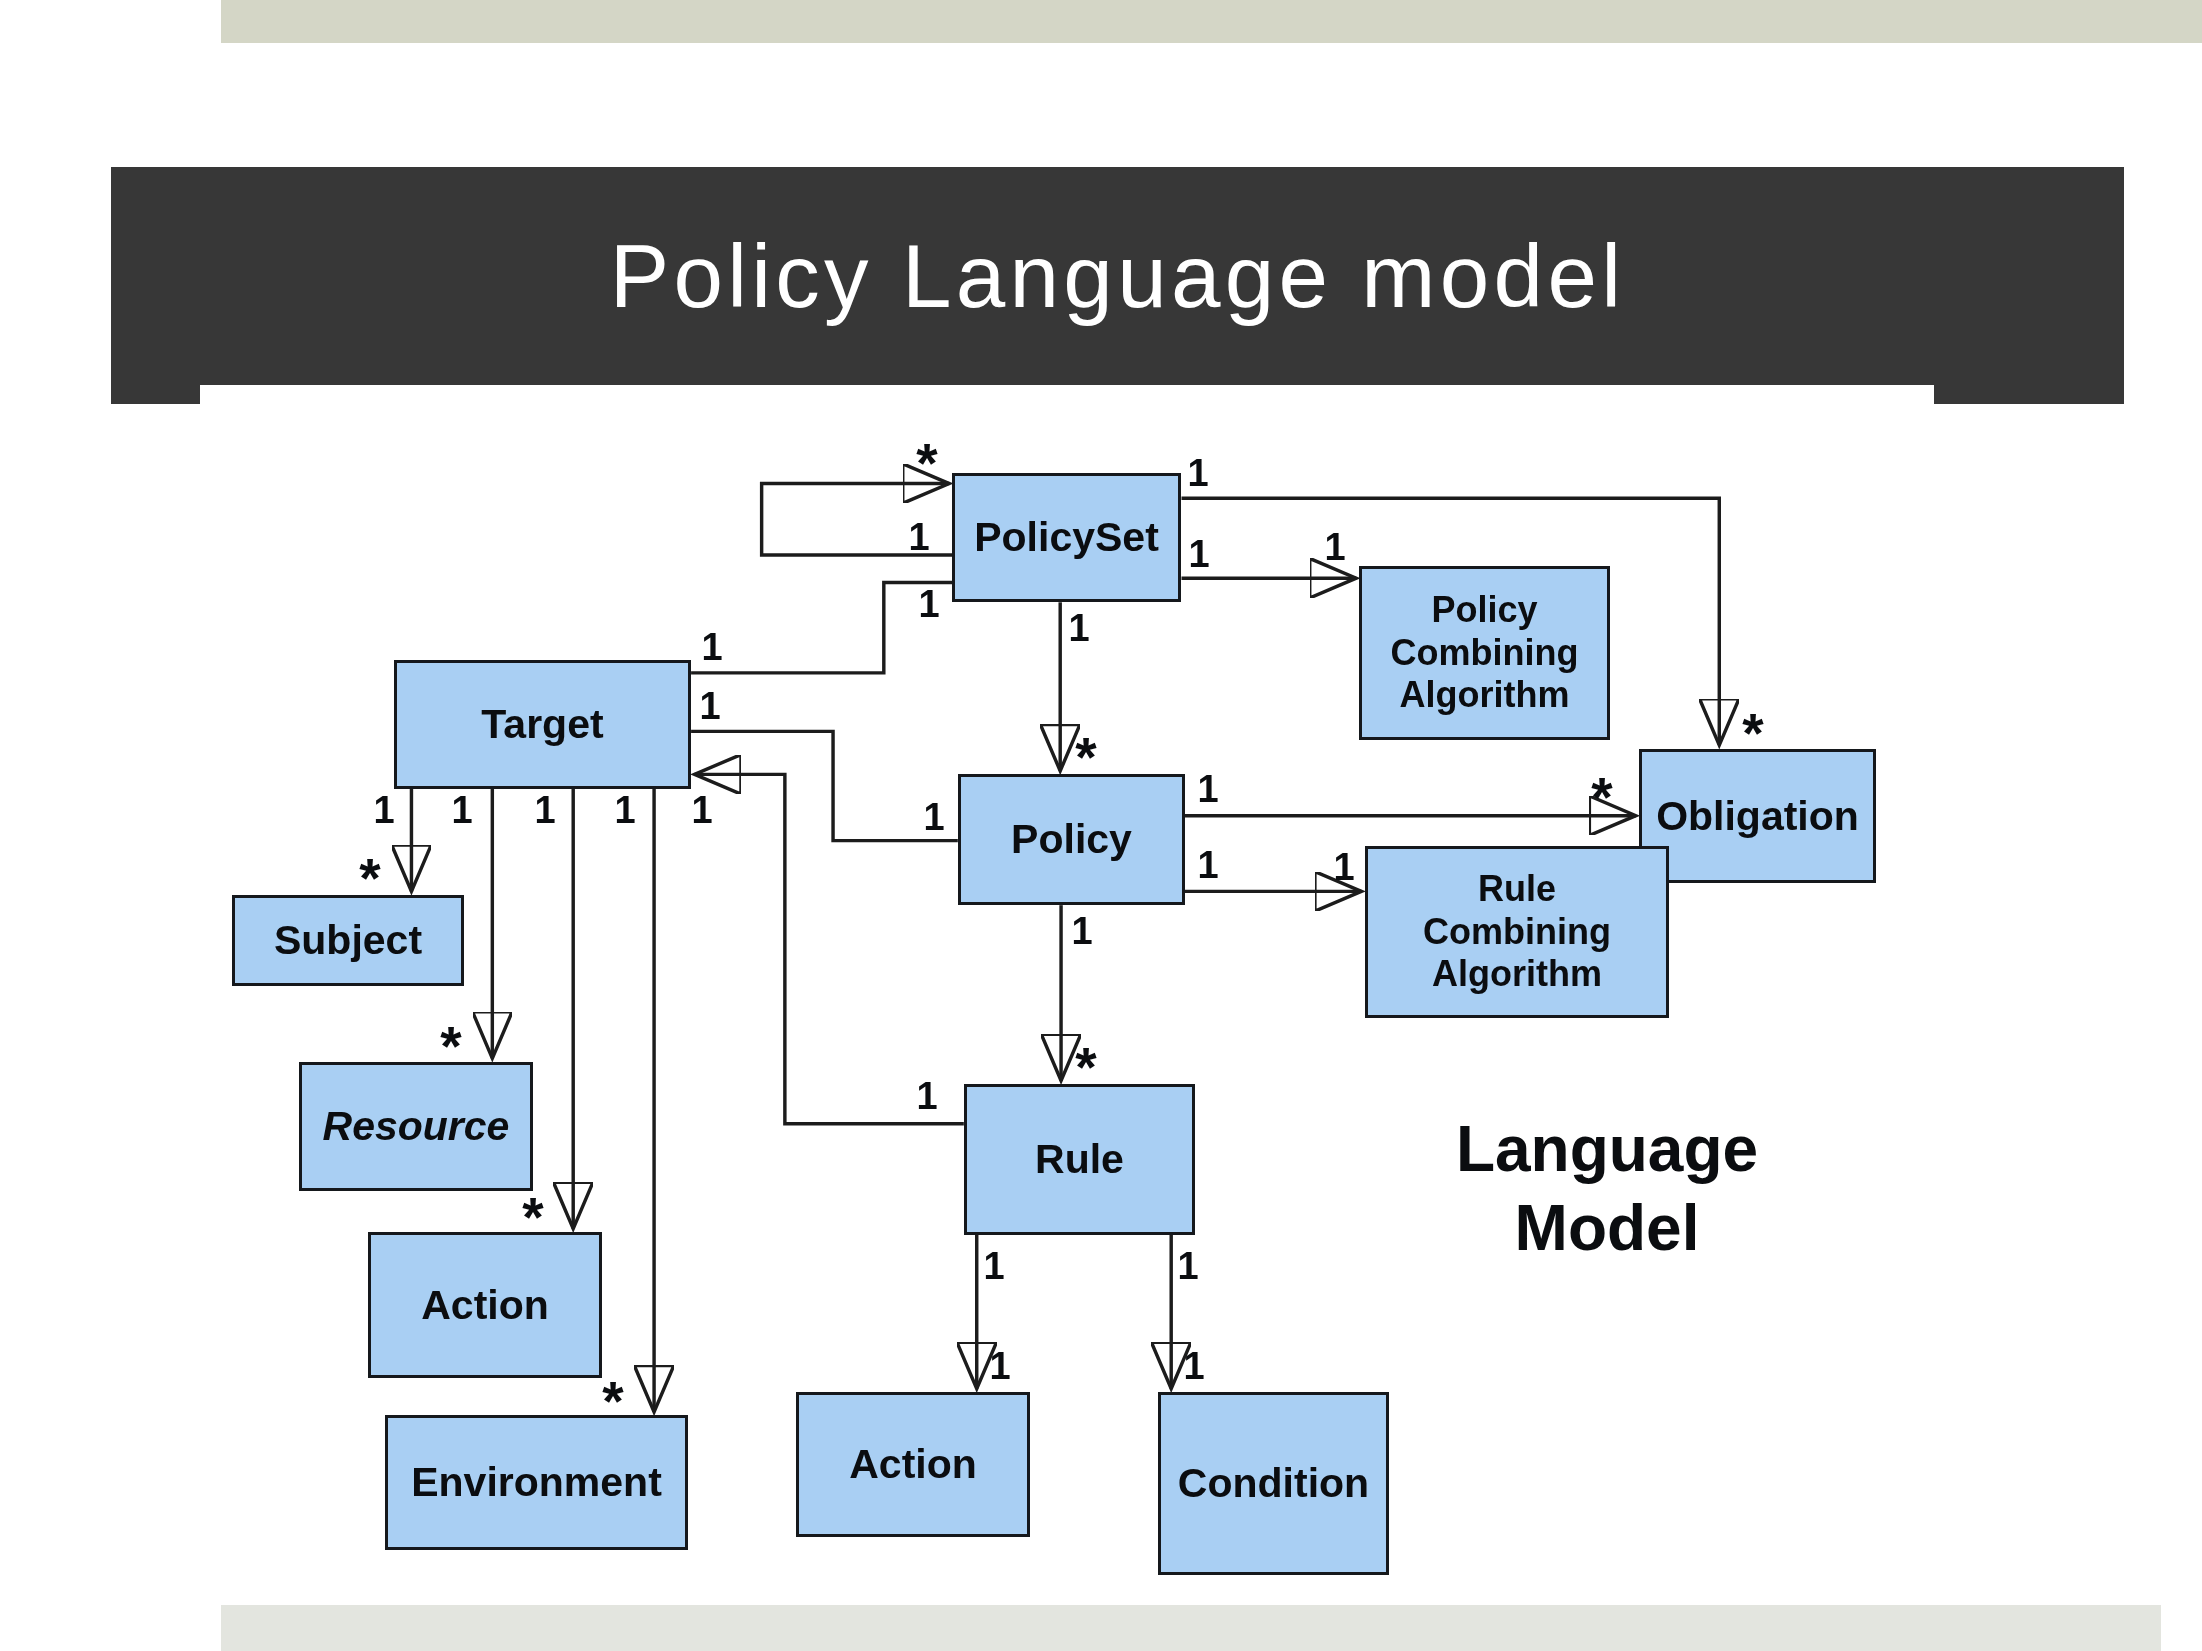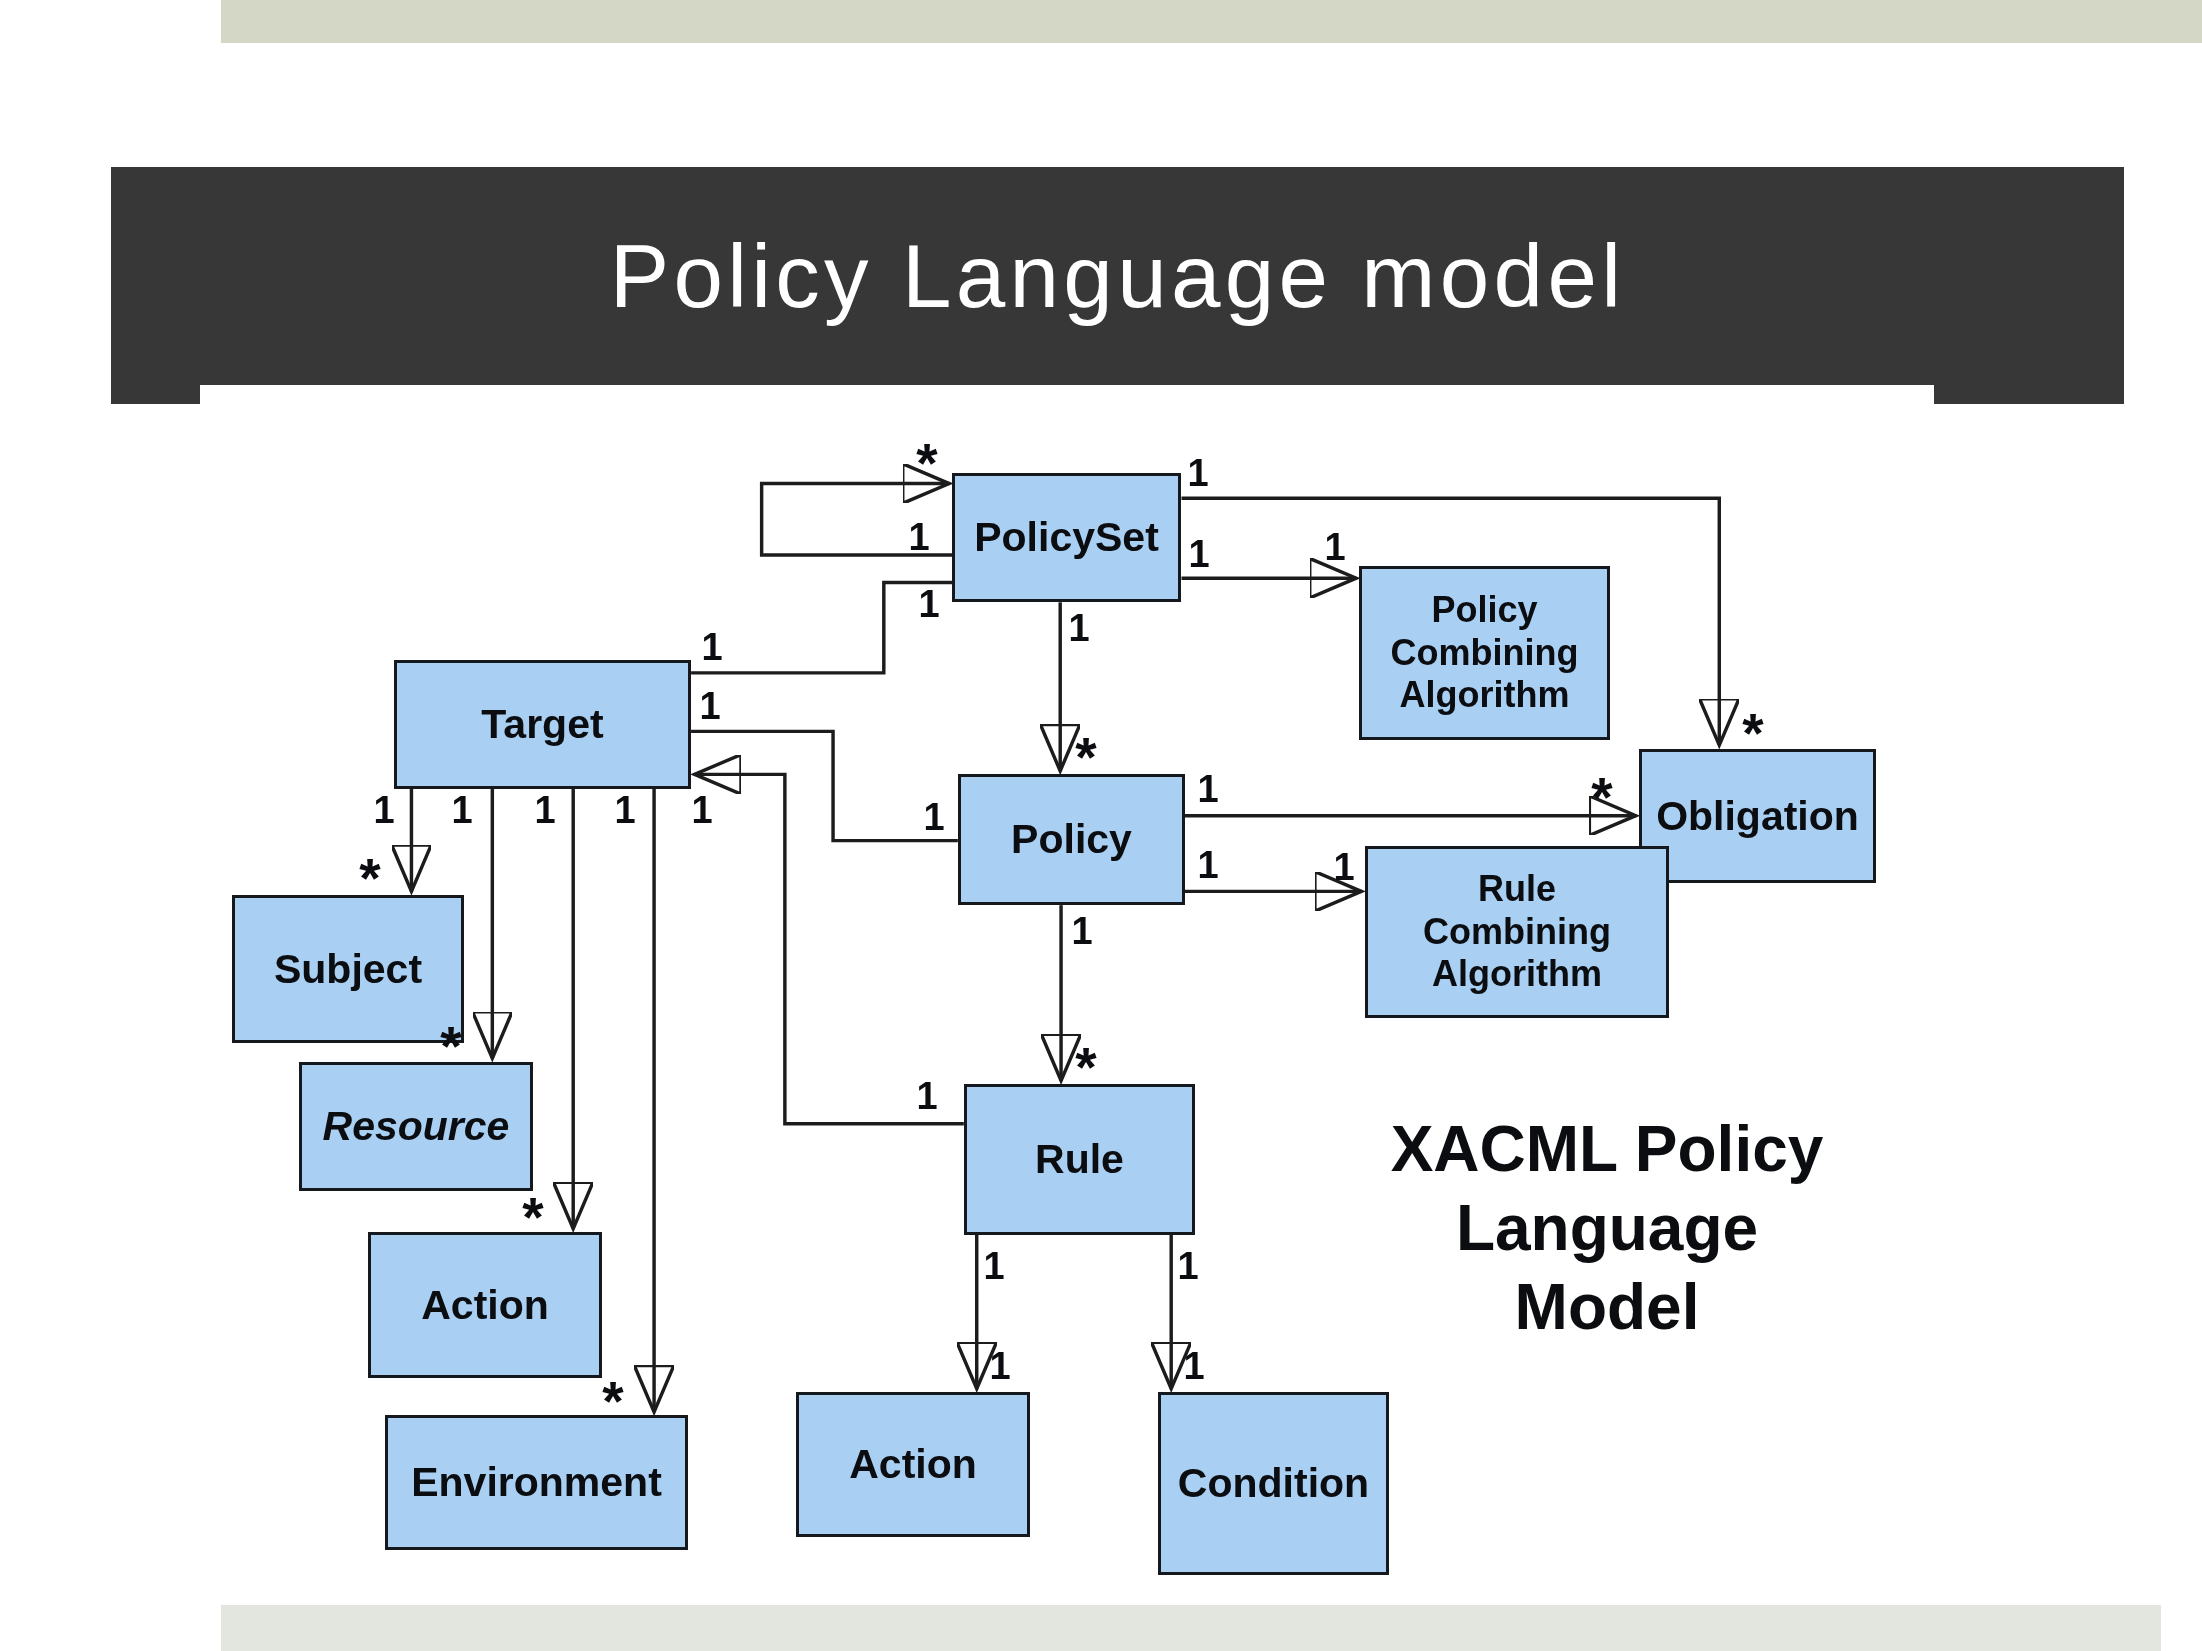--- a/index.html
+++ b/index.html
@@ -105,30 +105,29 @@
 
     <path d="M 1361 1435 V 1614" marker-end="url(#arrow)"></path>
   </svg>
 
   <div class="box big" style="left:952px;top:473px;width:229px;height:129px;">PolicySet</div>
   <div class="box small" style="left:1359px;top:566px;width:251px;height:174px;">Policy Combining Algorithm</div>
   <div class="box big" style="left:394px;top:660px;width:297px;height:129px;">Target</div>
   <div class="box big" style="left:958px;top:774px;width:227px;height:131px;">Policy</div>
   <div class="box big" style="left:1639px;top:749px;width:237px;height:134px;">Obligation</div>
   <div class="box small" style="left:1365px;top:846px;width:304px;height:172px;">Rule Combining Algorithm</div>
-  <div class="box big" style="left:232px;top:895px;width:232px;height:148px;">Subject</div>
+  <div class="box big" style="left:232px;top:895px;width:232px;height:91px;">Subject</div>
   <div class="box big" style="left:299px;top:1062px;width:234px;height:129px;font-style:italic;">Resource</div>
   <div class="box big" style="left:368px;top:1232px;width:234px;height:146px;">Action</div>
   <div class="box big" style="left:385px;top:1415px;width:303px;height:135px;">Environment</div>
   <div class="box big" style="left:964px;top:1084px;width:231px;height:151px;">Rule</div>
   <div class="box big" style="left:796px;top:1392px;width:234px;height:145px;">Action</div>
   <div class="box big" style="left:1158px;top:1392px;width:231px;height:183px;">Condition</div>
 
   <div class="annotation">
-    <div>XACML Policy</div>
     <div>Language</div>
     <div>Model</div>
   </div>
 
   <span class="card star" style="left:927px;top:451px;">*</span>
   <span class="card" style="left:919px;top:537px;">1</span>
   <span class="card" style="left:712px;top:647px;">1</span>
   <span class="card" style="left:929px;top:604px;">1</span>
   <span class="card" style="left:1079px;top:628px;">1</span>
   <span class="card star" style="left:1086px;top:745px;">*</span>

